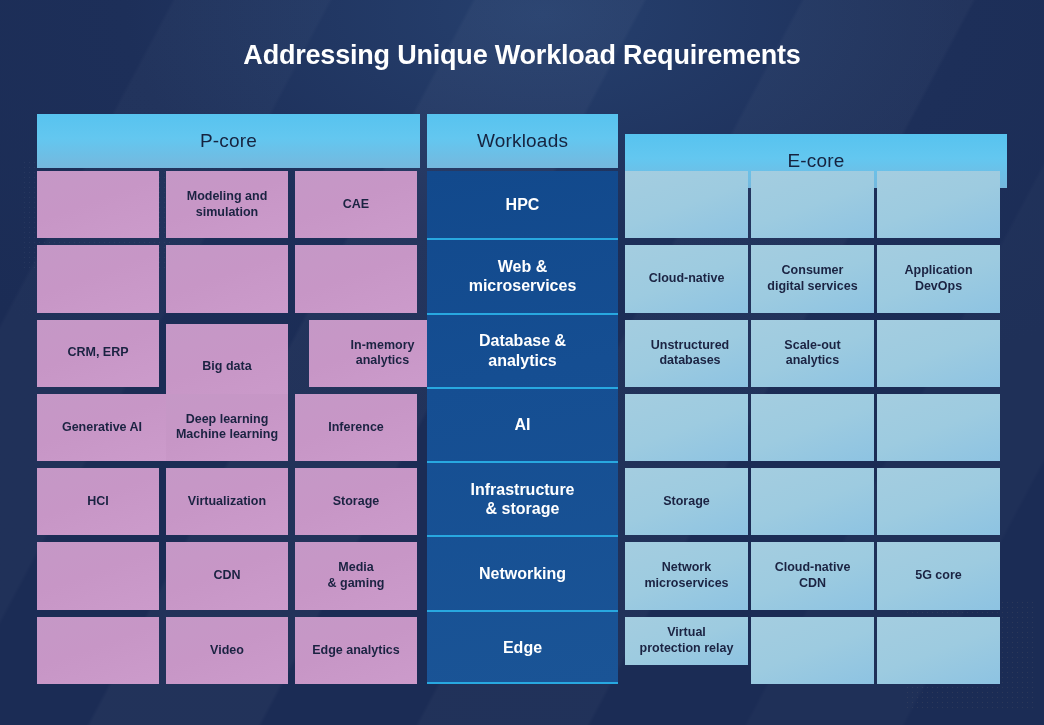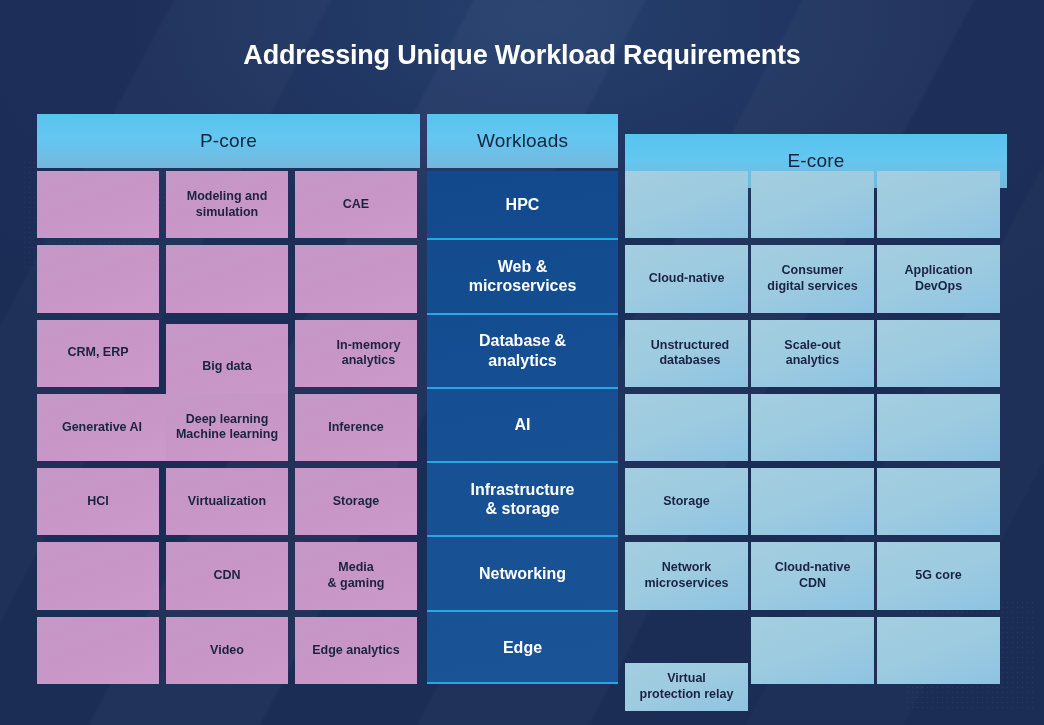--- a/index.html
+++ b/index.html
@@ -184,21 +184,21 @@
     <div class="body-area">
       <div id="pcore-cells">
           <div class="cell p" style="left: 0px; top: 0px; width: 122px; height: 67.2857px;"></div>
           <div class="cell p" style="left: 129px; top: 0px; width: 122px; height: 67.2857px;">Modeling and<br>simulation</div>
           <div class="cell p" style="left: 258px; top: 0px; width: 122px; height: 67.2857px;">CAE</div>
           <div class="cell p" style="left: 0px; top: 74.2857px; width: 122px; height: 67.2857px;"></div>
           <div class="cell p" style="left: 129px; top: 74.2857px; width: 122px; height: 67.2857px;"></div>
           <div class="cell p" style="left: 258px; top: 74.2857px; width: 122px; height: 67.2857px;"></div>
           <div class="cell p" style="left: 0px; top: 148.571px; width: 122px; height: 67.2857px;">CRM, ERP</div>
           <div class="cell p" style="left: 129px; top: 153px; width: 122px; height: 85px;">Big data</div>
-          <div class="cell p" style="left: 258px; top: 148.571px; width: 122px; height: 67.2857px; padding-left: 30px;">In-memory<br>analytics</div>
+          <div class="cell p" style="left: 272px; top: 148.571px; width: 122px; height: 67.2857px; padding-left: 30px;">In-memory<br>analytics</div>
           <div class="cell p" style="left: 0px; top: 222.857px; width: 130px; height: 67.2857px;">Generative AI</div>
           <div class="cell p" style="left: 129px; top: 222.857px; width: 122px; height: 67.2857px;">Deep learning<br>Machine learning</div>
           <div class="cell p" style="left: 258px; top: 222.857px; width: 122px; height: 67.2857px;">Inference</div>
           <div class="cell p" style="left: 0px; top: 297.143px; width: 122px; height: 67.2857px;">HCI</div>
           <div class="cell p" style="left: 129px; top: 297.143px; width: 122px; height: 67.2857px;">Virtualization</div>
           <div class="cell p" style="left: 258px; top: 297.143px; width: 122px; height: 67.2857px;">Storage</div>
           <div class="cell p" style="left: 0px; top: 371.429px; width: 122px; height: 67.2857px;"></div>
           <div class="cell p" style="left: 129px; top: 371.429px; width: 122px; height: 67.2857px;">CDN</div>
           <div class="cell p" style="left: 258px; top: 371.429px; width: 122px; height: 67.2857px;">Media<br>&amp; gaming</div>
           <div class="cell p" style="left: 0px; top: 445.714px; width: 122px; height: 67.2857px;"></div>
@@ -227,20 +227,20 @@
           <div class="cell e" style="left: 840px; top: 148.571px; width: 123px; height: 67.2857px;"></div>
           <div class="cell e" style="left: 588px; top: 222.857px; width: 123px; height: 67.2857px;"></div>
           <div class="cell e" style="left: 714px; top: 222.857px; width: 123px; height: 67.2857px;"></div>
           <div class="cell e" style="left: 840px; top: 222.857px; width: 123px; height: 67.2857px;"></div>
           <div class="cell e" style="left: 588px; top: 297.143px; width: 123px; height: 67.2857px;">Storage</div>
           <div class="cell e" style="left: 714px; top: 297.143px; width: 123px; height: 67.2857px;"></div>
           <div class="cell e" style="left: 840px; top: 297.143px; width: 123px; height: 67.2857px;"></div>
           <div class="cell e" style="left: 588px; top: 371.429px; width: 123px; height: 67.2857px;">Network<br>microservices</div>
           <div class="cell e" style="left: 714px; top: 371.429px; width: 123px; height: 67.2857px;">Cloud-native<br>CDN</div>
           <div class="cell e" style="left: 840px; top: 371.429px; width: 123px; height: 67.2857px;">5G core</div>
-          <div class="cell e" style="left: 588px; top: 445.714px; width: 123px; height: 48px; margin-top: 46px;">Virtual<br>protection relay</div>
+          <div class="cell e" style="left: 588px; top: 445.714px; width: 123px; height: 48px;">Virtual<br>protection relay</div>
           <div class="cell e" style="left: 714px; top: 445.714px; width: 123px; height: 67.2857px;"></div>
           <div class="cell e" style="left: 840px; top: 445.714px; width: 123px; height: 67.2857px;"></div>
         </div>
     </div>
 
   </div>
 </div>
 
 </body></html>

